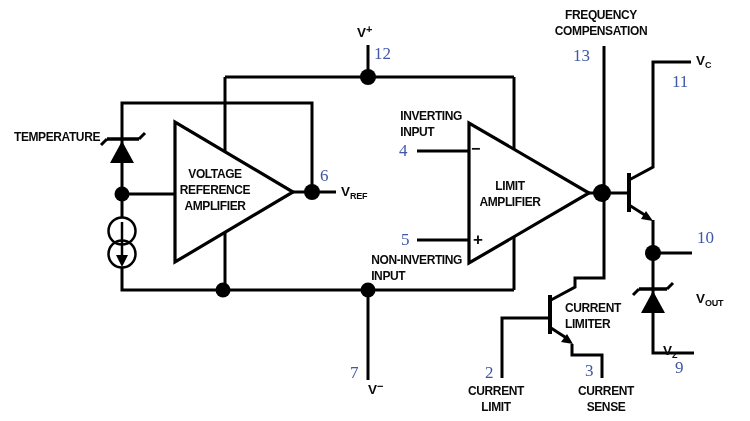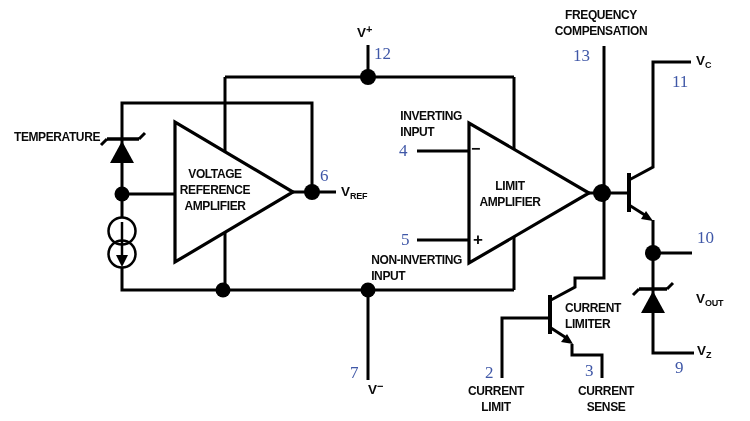--- a/index.html
+++ b/index.html
@@ -153,18 +153,18 @@
   <div class="term" style="left:357px;top:23px;"><span>V</span><span class="sup">+</span></div>
 
   <div class="term" style="left:368px;top:380px;"><span>V</span><span class="sup">−</span></div>
 
   <div class="term" style="left:341px;top:184px;"><span>V</span><span class="sub">REF</span></div>
 
   <div class="term" style="left:696px;top:53px;"><span>V</span><span class="sub">C</span></div>
 
   <div class="term" style="left:696px;top:243px;margin-top:48px;"><span>V</span><span class="sub">OUT</span></div>
 
-  <div class="term" style="left:697px;top:343px;"><span>V</span><span class="sub">Z</span></div>
+  <div class="term" style="left:663px;top:343px;"><span>V</span><span class="sub">Z</span></div>
 
   <div class="sign" style="left:471px;top:140px;">−</div>
   <div class="sign" style="left:473px;top:230px;font-size:17px;">+</div>
 
 </div>
 
 </body></html>

